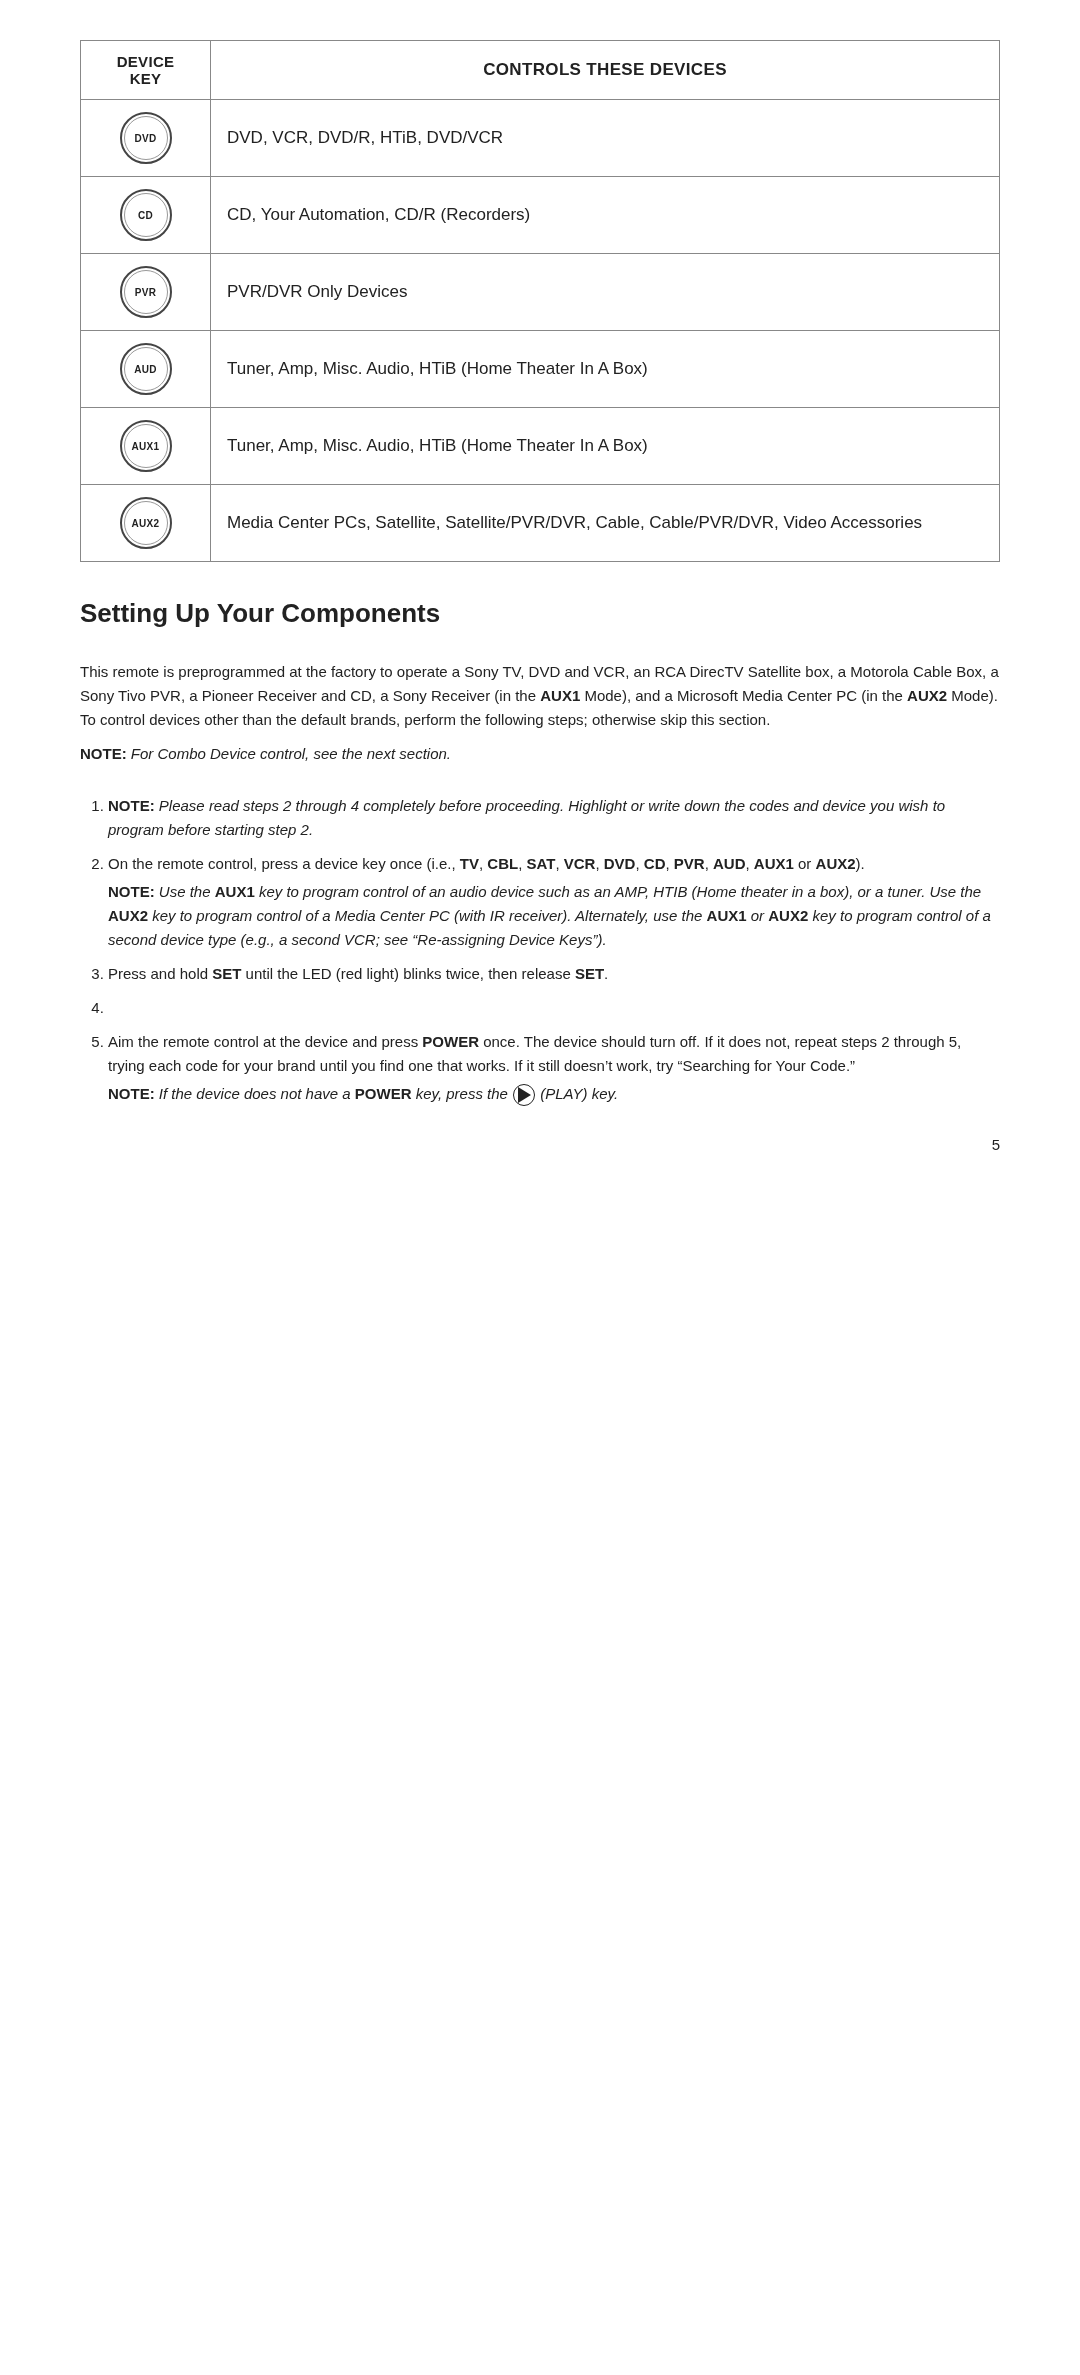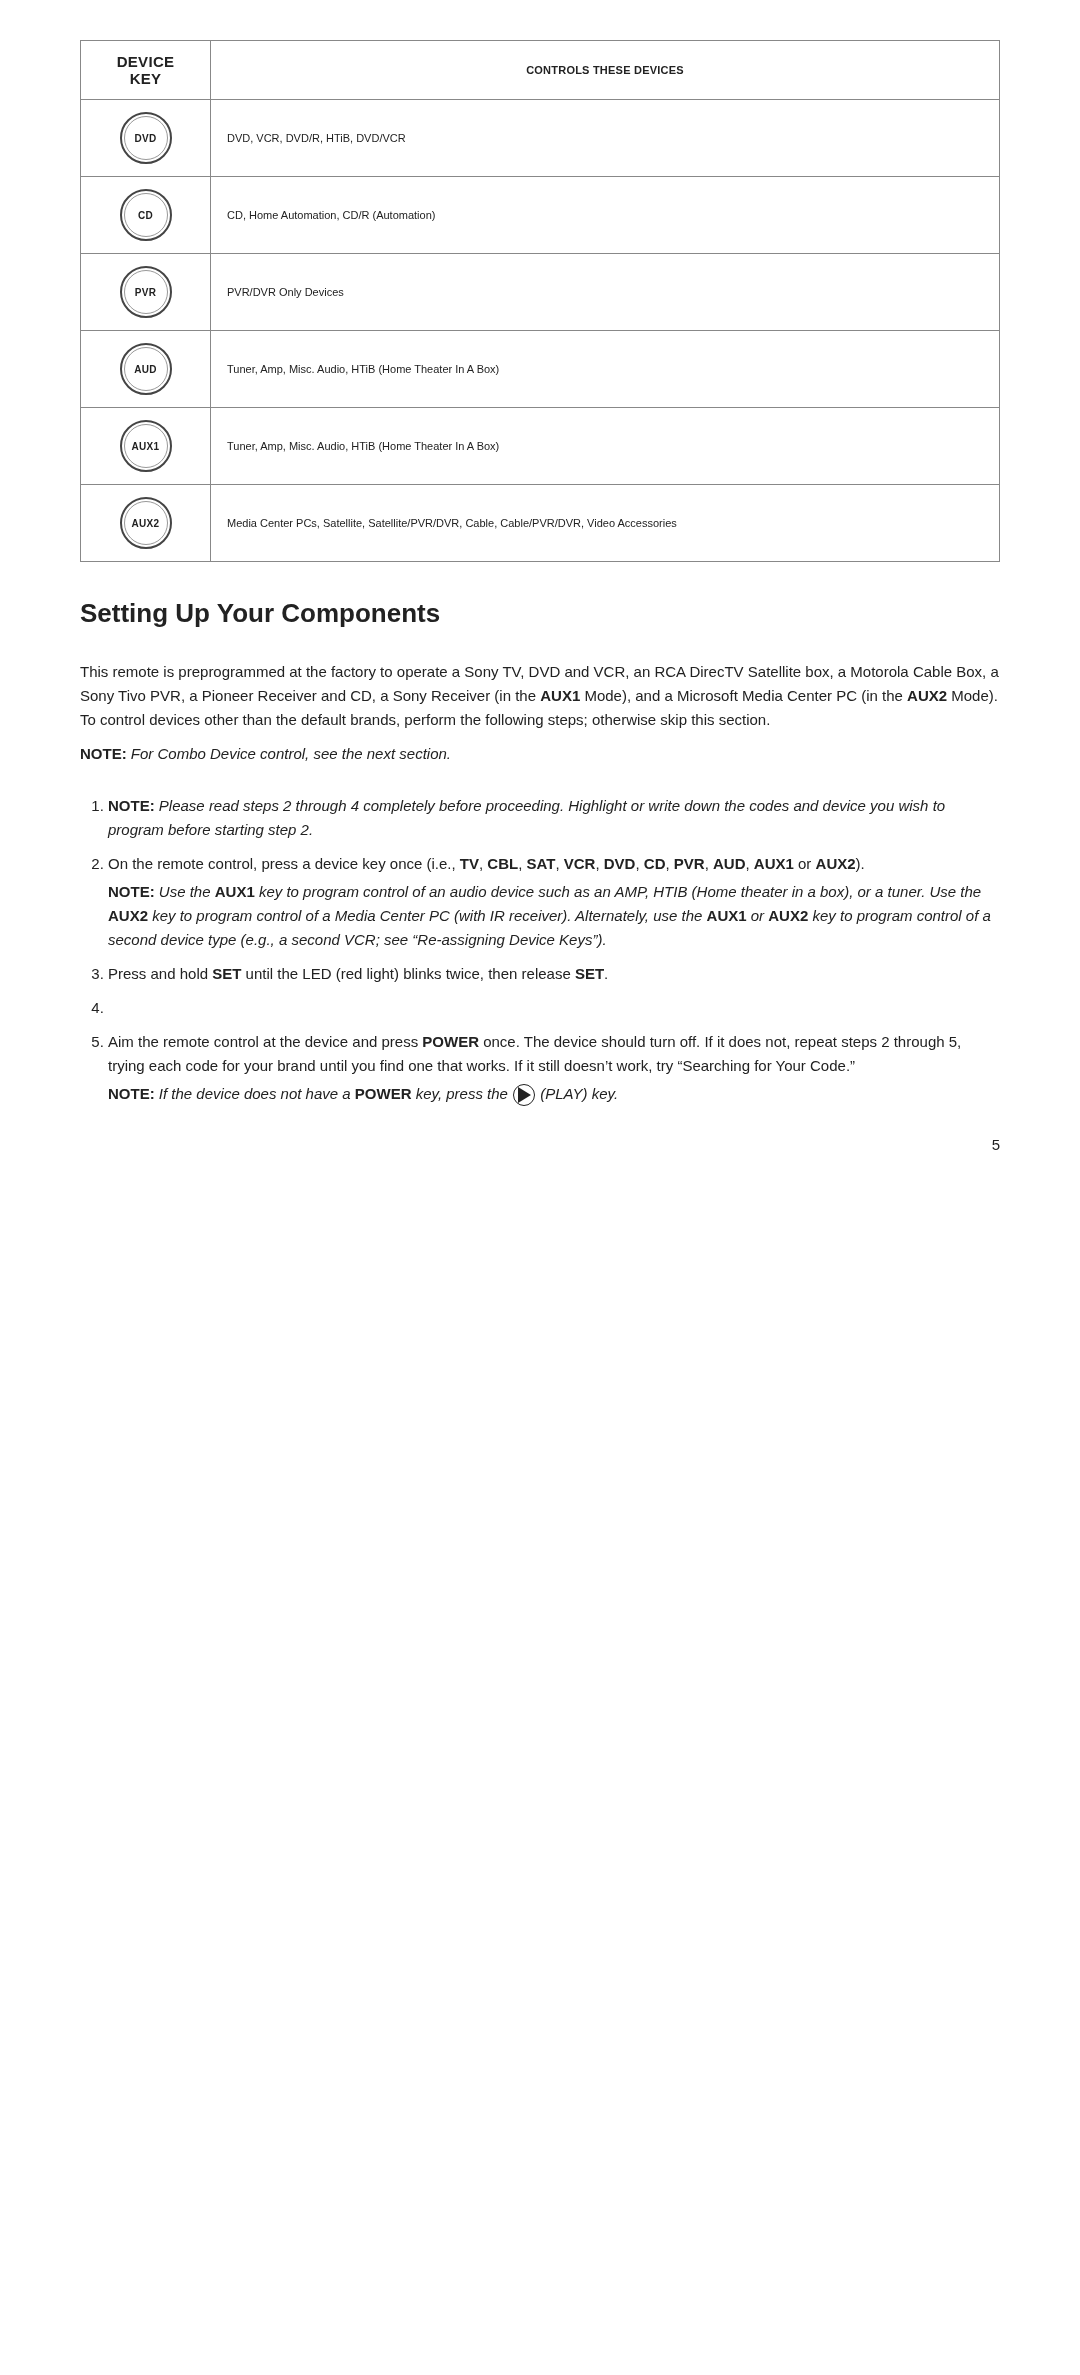--- a/index.html
+++ b/index.html
@@ -30,21 +30,21 @@
       font-weight: bold;
       font-size: 15px;
       text-transform: uppercase;
       letter-spacing: 0.02em;
     }
     .device-table .key-col {
       width: 130px;
       text-align: center;
     }
     .device-table .desc-col {
-      font-size: 11px;
+      font-size: 17px;
       line-height: 1.5;
     }
     .key-btn {
       display: inline-flex;
       align-items: center;
       justify-content: center;
       width: 52px;
       height: 52px;
       border-radius: 50%;
       border: 2px solid #444;
@@ -149,21 +149,21 @@
       </th>
     </tr>
   </thead>
   <tbody id="table-body">
   <tr>
         <td class="key-col"><span class="key-btn">DVD</span></td>
         <td class="desc-col">DVD, VCR, DVD/R, HTiB, DVD/VCR</td>
       </tr>
       <tr>
         <td class="key-col"><span class="key-btn">CD</span></td>
-        <td class="desc-col">CD, Home Automation, CD/R (Automation)</td>
+        <td class="desc-col">CD, Your Automation, CD/R (Recorders)</td>
       </tr>
       <tr>
         <td class="key-col"><span class="key-btn">PVR</span></td>
         <td class="desc-col">PVR/DVR Only Devices</td>
       </tr>
       <tr>
         <td class="key-col"><span class="key-btn">AUD</span></td>
         <td class="desc-col">Tuner, Amp, Misc. Audio, HTiB (Home Theater In A Box)</td>
       </tr>
       <tr>

